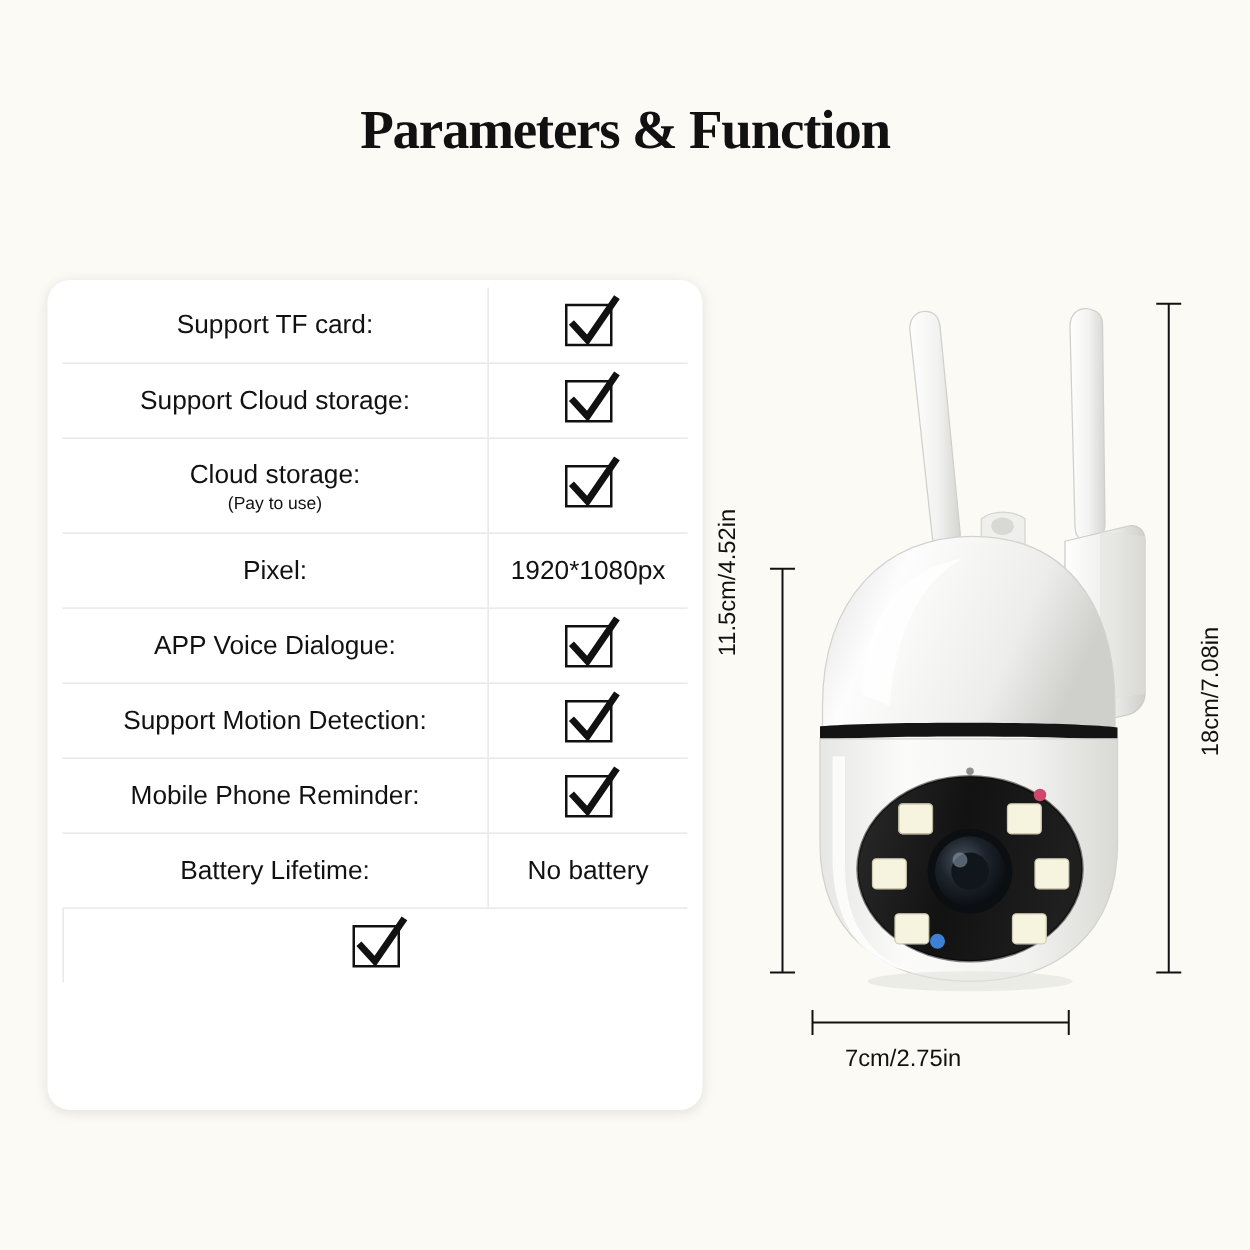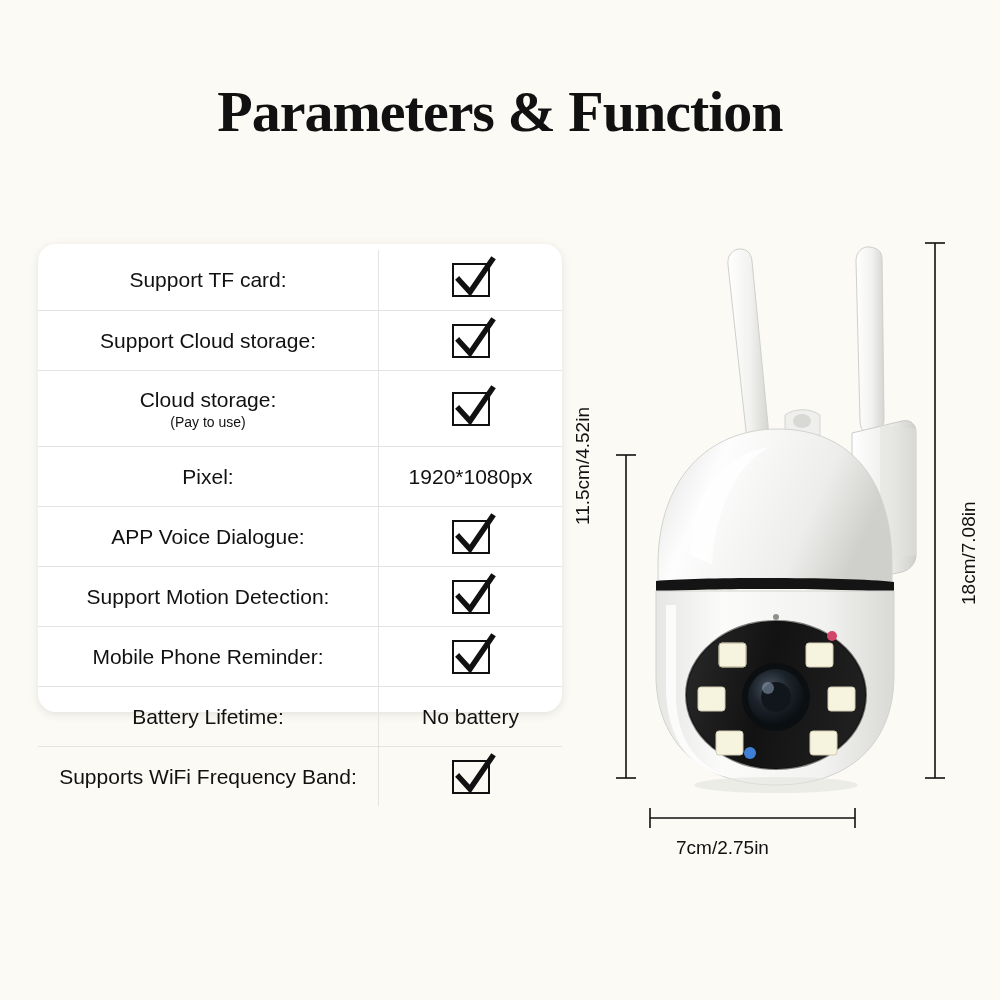--- a/index.html
+++ b/index.html
@@ -14,39 +14,39 @@
     overflow: hidden;
     position: relative;
   }
 
   #page-title {
     position: absolute;
     top: 78px;
     left: 0;
     width: 1000px;
     text-align: center;
-    font-size: 58px;
+    font-size: 44px;
     font-weight: bold;
     letter-spacing: -1px;
     color: #111111;
     font-family: "Liberation Serif", serif;
   }
 
   
   #spec-card {
     position: absolute;
     left: 38px;
-    top: 244px;
+    top: 224px;
     width: 524px;
-    height: 468px;
+    height: 664px;
     background: #ffffff;
     border-radius: 18px;
     box-shadow: 0 2px 10px rgba(0,0,0,0.10);
     box-sizing: border-box;
-    padding: 6px 0;
+    padding: 6px 12px;
   }
   .spec-row {
     display: flex;
     align-items: stretch;
     height: 60px;
     box-sizing: border-box;
   }
   .spec-row.tall { height: 76px; }
   .spec-row + .spec-row { border-top: 1px solid #e3e3e3; }
 
@@ -218,23 +218,20 @@
     </div>
     <div class="spec-row">
       <div class="spec-label">
         <span>Battery Lifetime:</span>
       </div>
       <div class="spec-value">
         <span>No battery</span>
       </div>
     </div>
     <div class="spec-row">
-      <div class="spec-label">
-        <span>Supports WiFi Frequency Band:</span>
-      </div>
       <div class="spec-value">
         <span class="checkbox">
           <svg viewBox="0 0 46 46">
             <path d="M8 24 L19 36 L41 4" fill="none" stroke="#111" stroke-width="5.5" stroke-linecap="square" stroke-linejoin="miter"></path>
           </svg>
         </span>
       </div>
     </div>
   </div>
 

